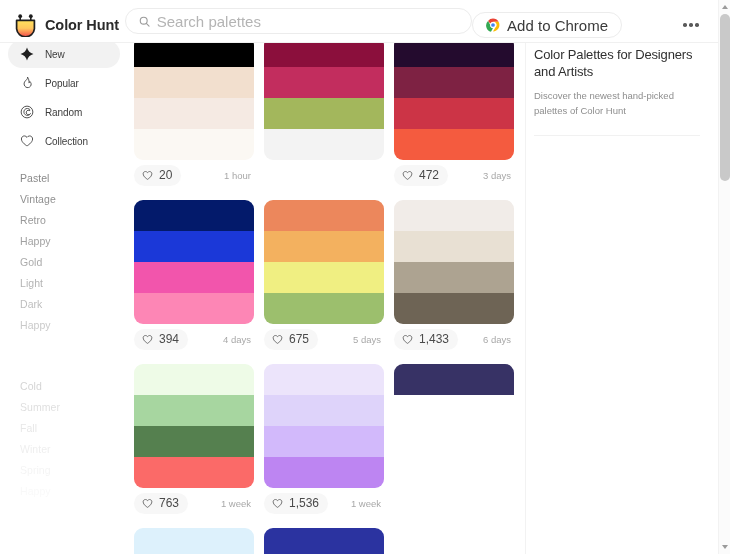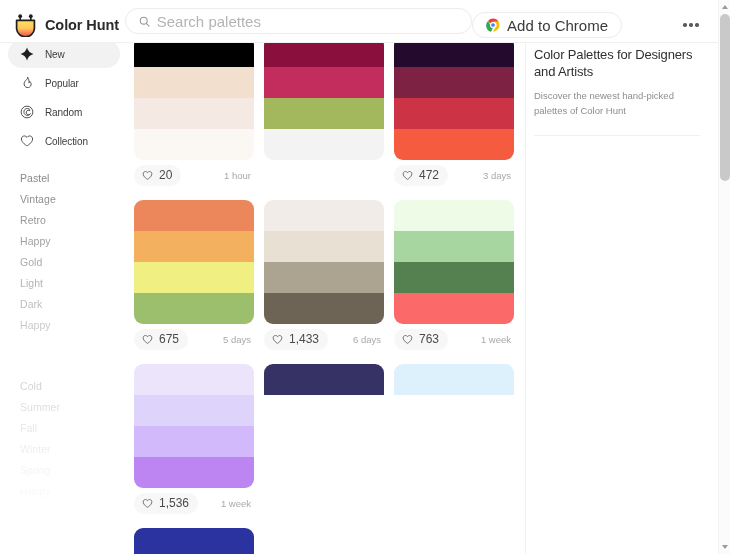--- a/index.html
+++ b/index.html
@@ -349,20 +349,37 @@
             <svg class="heart-icon" viewBox="0 0 16 16">
               <path d="M8 13.6 C8 13.6 1.6 9.9 1.6 5.7 C1.6 3.6 3.2 2.2 5.0 2.2 C6.3 2.2 7.4 2.9 8 3.9 C8.6 2.9 9.7 2.2 11.0 2.2 C12.8 2.2 14.4 3.6 14.4 5.7 C14.4 9.9 8 13.6 8 13.6 z" fill="none" stroke="#5a5a5a" stroke-width="1.2" stroke-linejoin="round"></path>
             </svg>
             <span class="like-count">472</span>
           </div>
           <span class="time-ago">3 days</span>
         </div>
       </div>
       <div class="card">
         <div class="swatches">
+          <span style="background: rgb(3, 26, 107);"></span>
+          <span style="background: rgb(27, 56, 216);"></span>
+          <span style="background: rgb(242, 85, 172);"></span>
+          <span style="background: rgb(253, 134, 181);"></span>
+        </div>
+        <div class="card-meta">
+          <div class="like-pill">
+            <svg class="heart-icon" viewBox="0 0 16 16">
+              <path d="M8 13.6 C8 13.6 1.6 9.9 1.6 5.7 C1.6 3.6 3.2 2.2 5.0 2.2 C6.3 2.2 7.4 2.9 8 3.9 C8.6 2.9 9.7 2.2 11.0 2.2 C12.8 2.2 14.4 3.6 14.4 5.7 C14.4 9.9 8 13.6 8 13.6 z" fill="none" stroke="#5a5a5a" stroke-width="1.2" stroke-linejoin="round"></path>
+            </svg>
+            <span class="like-count">394</span>
+          </div>
+          <span class="time-ago">4 days</span>
+        </div>
+      </div>
+      <div class="card">
+        <div class="swatches">
           <span style="background: rgb(236, 135, 92);"></span>
           <span style="background: rgb(243, 177, 95);"></span>
           <span style="background: rgb(240, 239, 130);"></span>
           <span style="background: rgb(156, 191, 109);"></span>
         </div>
         <div class="card-meta">
           <div class="like-pill">
             <svg class="heart-icon" viewBox="0 0 16 16">
               <path d="M8 13.6 C8 13.6 1.6 9.9 1.6 5.7 C1.6 3.6 3.2 2.2 5.0 2.2 C6.3 2.2 7.4 2.9 8 3.9 C8.6 2.9 9.7 2.2 11.0 2.2 C12.8 2.2 14.4 3.6 14.4 5.7 C14.4 9.9 8 13.6 8 13.6 z" fill="none" stroke="#5a5a5a" stroke-width="1.2" stroke-linejoin="round"></path>
             </svg>

